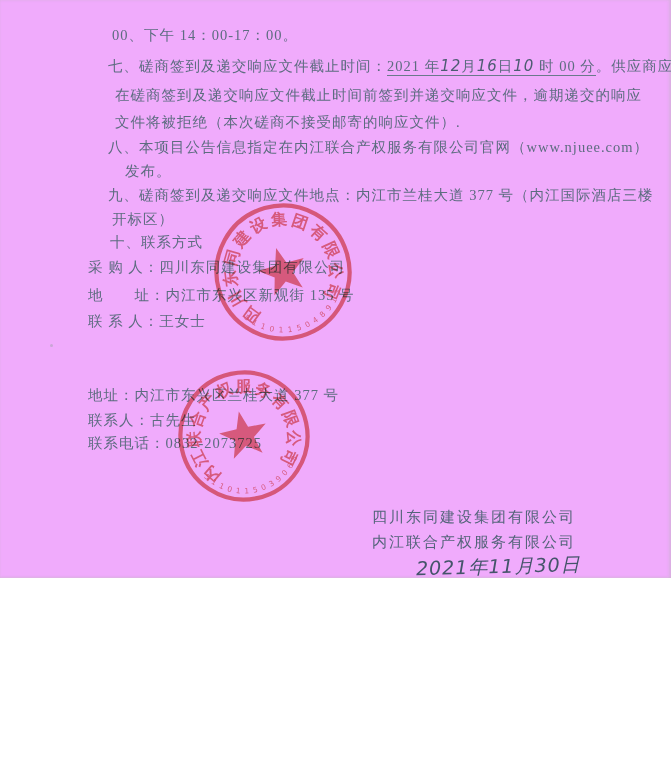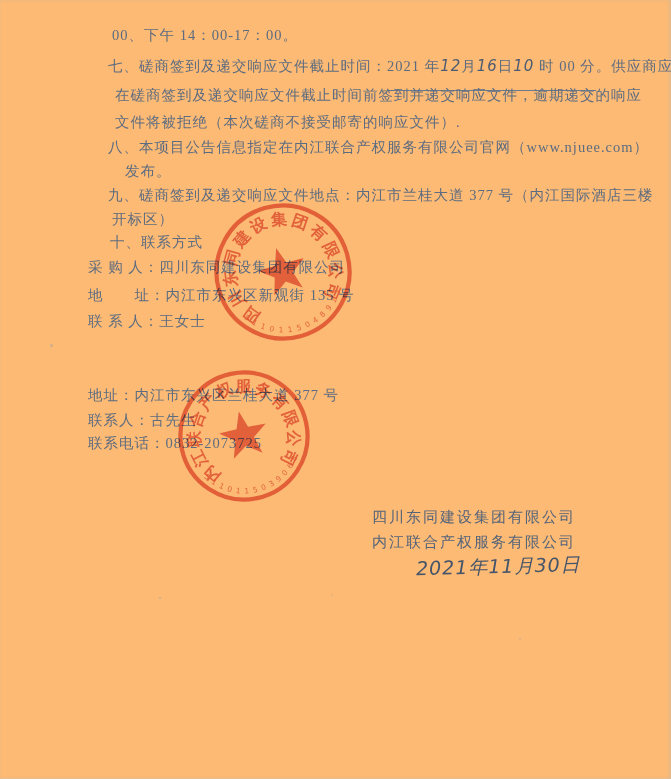--- a/index.html
+++ b/index.html
@@ -1,26 +1,26 @@
 <!DOCTYPE html>
 <html><head>
 <meta charset="utf-8">
 <style>
   html,body{margin:0;padding:0;background:#ffffff;}
   .page{
     position:relative;
-    width:671px;height:779px;
-    background:#fdba74;
+    width:671px;height:578px;
+    background:#f0abfc;
     overflow:hidden;
     font-family:"Liberation Serif", serif;
     color:#5d6c80;
     box-shadow:inset -2px 0 3px rgba(180,180,180,.35), inset 0 -1px 2px rgba(200,200,200,.3);
   }
   .tl{position:absolute;font-size:14.5px;letter-spacing:1px;white-space:nowrap;}
-  .ul{border-bottom:1px solid #6a798c;padding-bottom:16px;}
+  .ul{border-bottom:1px solid #6a798c;padding-bottom:1px;}
   .hw{font-family:"DejaVu Sans", sans-serif;font-style:italic;font-size:15px;color:#4c5c72;}
   .sig{position:absolute;font-size:15px;letter-spacing:2px;white-space:nowrap;color:#54647a;}
   .hw-date{
     position:absolute;font-family:"DejaVu Sans", sans-serif;font-style:italic;
     font-size:19px;color:#44546a;transform:rotate(-1.5deg);letter-spacing:1px;white-space:nowrap;
   }
   svg.stamp{position:absolute;mix-blend-mode:multiply;opacity:.82;}
   .speck{position:absolute;border-radius:50%;background:#9aa0a6;}
 </style>
 </head>

